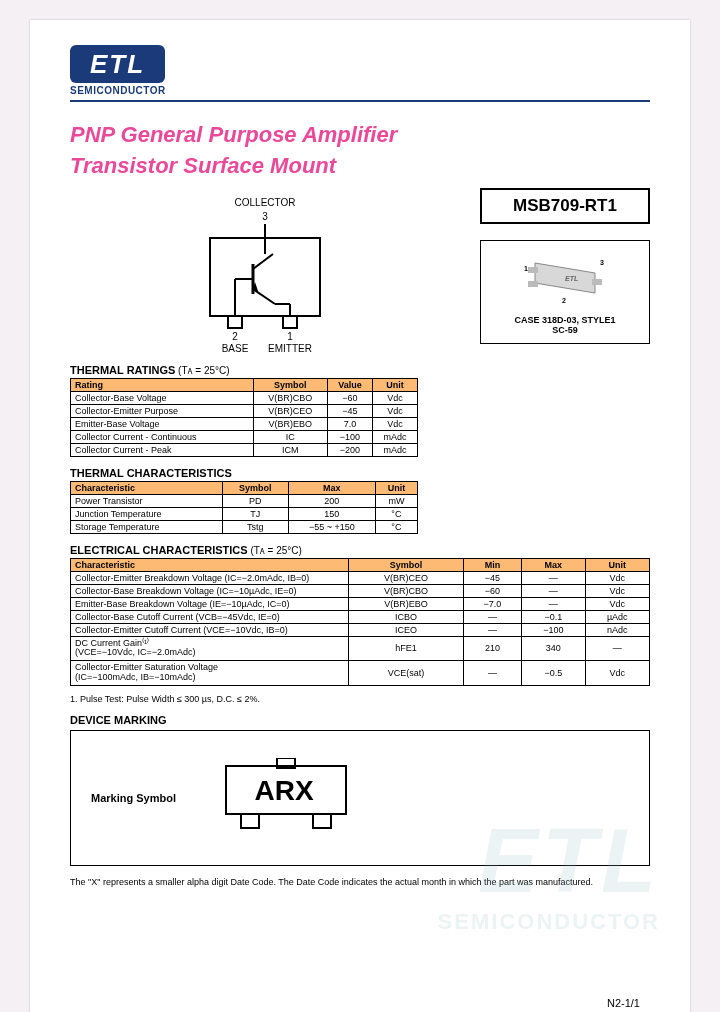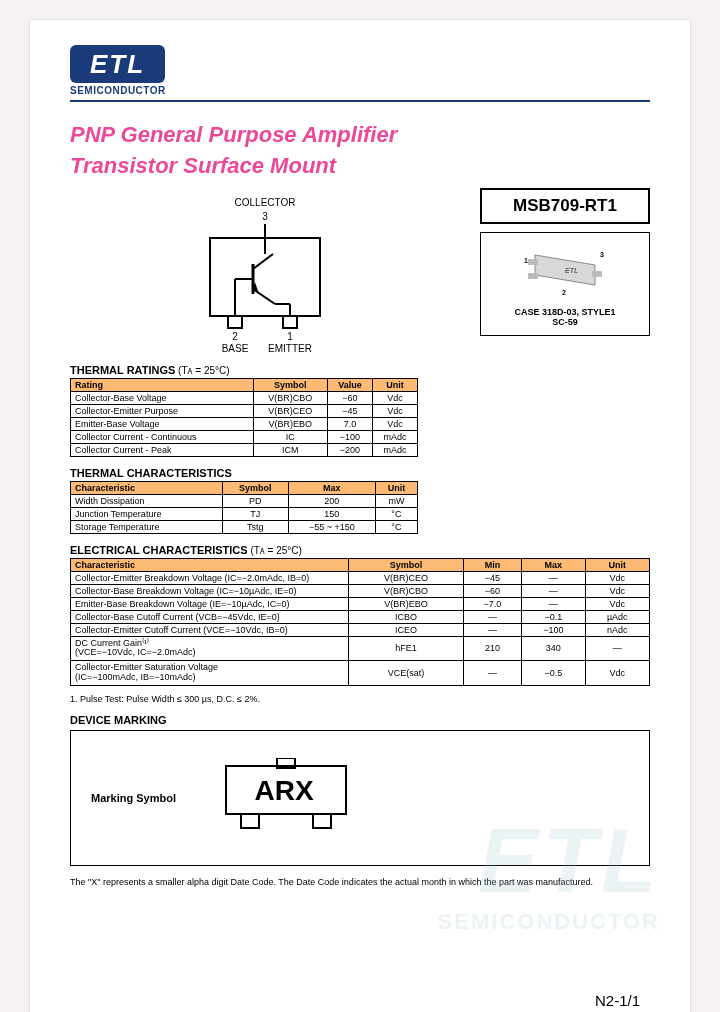--- a/index.html
+++ b/index.html
@@ -32,21 +32,21 @@
     font-style: italic;
   }
   .logo-sub { font-size: 10px; font-weight: 700; color: #1a3a7a; letter-spacing: 0.5px; margin-top: 2px; }
   hr.brand { border: none; border-top: 2px solid #1a3a7a; margin: 3px 0 18px 0; }
   h1.title { font-size: 22px; font-weight: 900; font-style: italic; color: #ec4899; line-height: 1.4; }
   .top-row { display: flex; gap: 20px; margin-top: 6px; }
   .schematic-area { flex: 1; display: flex; justify-content: center; padding-top: 6px; }
   .part-box-col { width: 170px; }
   .part-number-box {
     border: 2px solid #000; padding: 6px 8px; text-align: center;
-    font-weight: 900; font-size: 17px; margin-bottom: 8px;
+    font-weight: 900; font-size: 17px; margin-bottom: 16px;
   }
   .package-box {
     border: 1.5px solid #000; padding: 10px 6px 8px 6px; text-align: center;
     font-size: 9px; font-weight: 700;
   }
   .pkg-draw { height: 60px; display:flex; align-items:center; justify-content:center; margin-bottom:4px; }
   .section-head { font-weight: 900; font-size: 11px; margin-top: 10px; margin-bottom: 2px; }
   .section-head .sub { font-weight: 400; font-size: 10px; }
   table.spec {
     border-collapse: collapse; width: 100%; font-size: 9px;
@@ -57,21 +57,21 @@
   table.spec th { font-weight: 700; background: #fdba74; }
   table.spec td:first-child, table.spec th:first-child { text-align: left; }
   table.spec.narrow { width: 60%; }
   .note { font-size: 9px; margin-top: 8px; }
   .marking-box {
     border: 1.5px solid #000; padding: 27px 20px; margin-top: 4px;
     display: flex; align-items: center; gap: 30px;
   }
   .marking-label { font-weight: 900; font-size: 11px; }
   .foot-note { font-size: 9px; margin-top: 10px; line-height: 1.4; }
-  .page-num { position: absolute; bottom: 14px; right: 50px; font-size: 15px; margin-left: 20px; }
+  .page-num { position: absolute; bottom: 14px; right: 50px; font-size: 11px; margin-left: 20px; }
   .watermark {
     position: absolute; right: 30px; bottom: 110px;
     font-size: 90px; font-weight: 900; font-style: italic;
     color: rgba(150,190,200,0.18); letter-spacing: 4px;
     pointer-events: none;
   }
   .watermark-sub {
     position: absolute; right: 30px; bottom: 88px;
     font-size: 22px; font-weight: 700;
     color: rgba(150,190,200,0.18); letter-spacing: 2px;
@@ -193,21 +193,21 @@
     <thead>
         <tr>
       <th>Characteristic</th>
       <th>Symbol</th>
       <th>Max</th>
       <th>Unit</th>
     </tr>
       </thead>
     <tbody id="thermal-body">
         <tr>
-          <td>Width Dissipation</td>
+          <td>Power Transistor</td>
           <td>PD</td>
           <td>200</td>
           <td>mW</td>
         </tr>
         <tr>
           <td>Junction Temperature</td>
           <td>TJ</td>
           <td>150</td>
           <td>°C</td>
         </tr>

